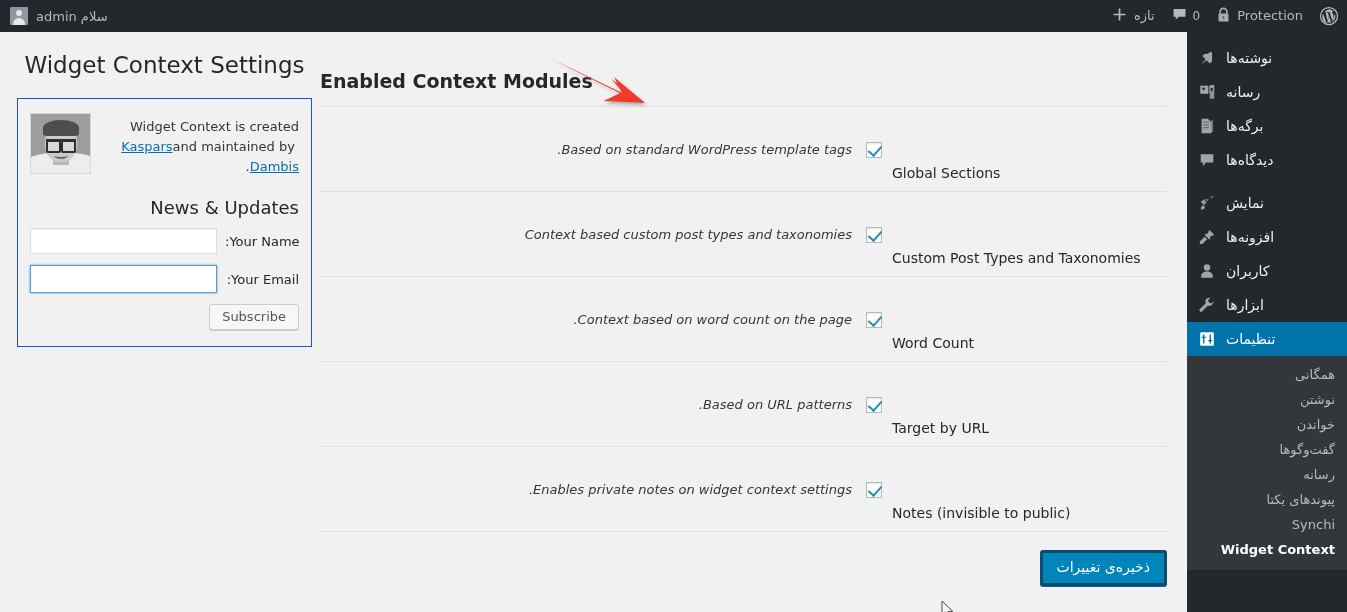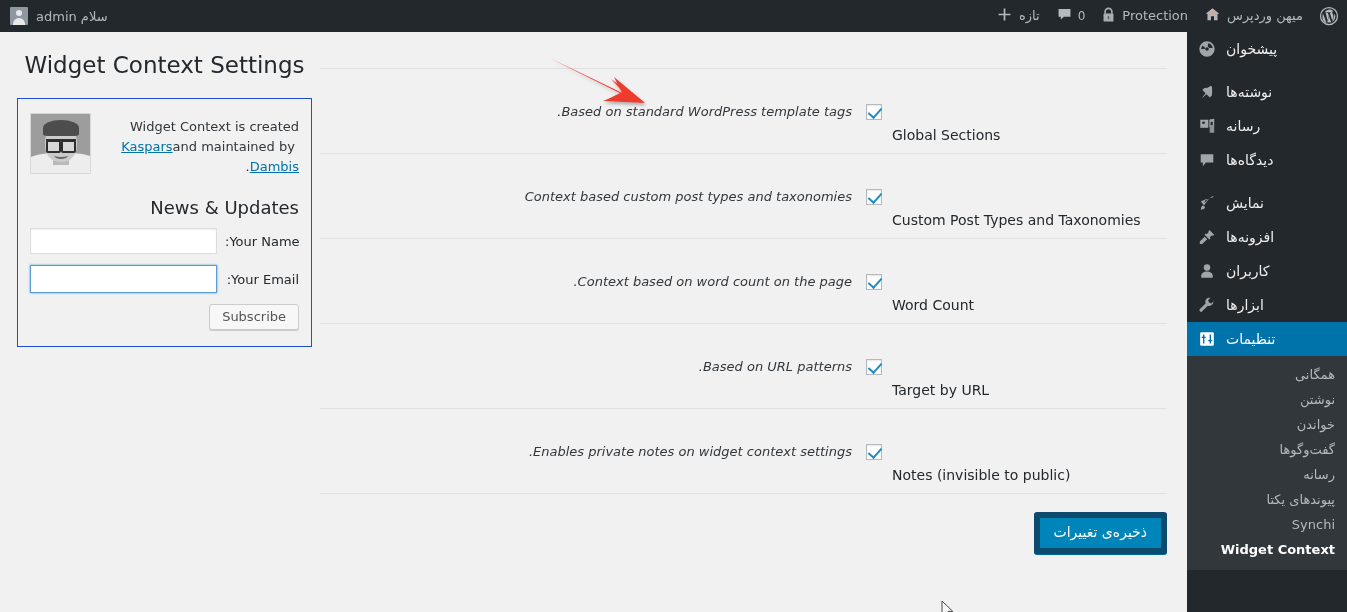--- a/index.html
+++ b/index.html
@@ -358,21 +358,21 @@
     border-width: 0 2px 2px 0;
     transform: rotate(42deg);
   }
   .submit-row {
     padding: 18px 0 0 0;
     display: flex;
     justify-content: flex-start;
   }
   .btn-primary {
     background: #0085ba;
-    border: 6px solid #0c4a6e;
+    border: 3px solid #0c4a6e;
     color: #fff;
     font-size: 14px;
     padding: 6px 14px 7px 14px;
     border-radius: 3px;
     box-shadow: 0 1px 0 #006799;
     font-family: "DejaVu Sans", "Liberation Sans", sans-serif;
     cursor: pointer;
     line-height: 17px;
   }
 
@@ -403,29 +403,20 @@
 
     <div class="ab-group ab-right">
 
       <div class="ab-item wp-logo" title="WordPress">
         <svg width="20" height="20" viewBox="0 0 24 24" aria-hidden="true">
           <circle cx="12" cy="12" r="10.2" fill="none" stroke="#b4b9be" stroke-width="1.5"></circle>
           <path d="M4.2 12c0-1.1.2-2.2.6-3.1l4.3 11.8A7.9 7.9 0 0 1 4.2 12zm7.8 7.8c-.8 0-1.5-.1-2.2-.3l2.3-6.8 2.4 6.6v.1c-.8.3-1.6.4-2.5.4zm1.1-11.5c.5 0 .9-.1.9-.1.4 0 .4-.7-.1-.6 0 0-1.3.1-2.1.1-.8 0-2.1-.1-2.1-.1-.4 0-.5.6 0 .6 0 0 .4.1.9.1l1.3 3.6-1.9 5.6L8.1 8.3c.5 0 .9-.1.9-.1.4 0 .4-.7-.1-.6 0 0-1.3.1-2.1.1h-.5A7.8 7.8 0 0 1 12 4.2c2 0 3.9.8 5.3 2.1h-.1c-.8 0-1.4.7-1.4 1.5 0 .7.4 1.3.8 1.9.3.6.7 1.3.7 2.3 0 .7-.3 1.6-.6 2.7l-.8 2.7-2.8-8.8zm2.6 10.9l2.4-6.8c.4-1.1.6-2 .6-2.8 0-.3 0-.6-.1-.8a7.8 7.8 0 0 1-2.9 10.4z" fill="#b4b9be"></path>
         </svg>
       </div>
 
-      <div class="ab-item">
-        <span class="lbl">میهن وردپرس</span>
-        <span>
-          <svg width="17" height="17" viewBox="0 0 20 20" aria-hidden="true">
-            <path d="M10 2.5 2 9.2h2.1v7.6h4.1v-4.6h3.6v4.6h4.1V9.2H18L10 2.5z" fill="#b4b9be"></path>
-            <path d="M10 4.6 5.2 8.7v6.5h1.6v-4.6h6.4v4.6h1.6V8.7L10 4.6z" fill="#d9a38a" opacity="0.55"></path>
-          </svg>
-        </span>
-      </div>
 
       <div class="ab-item">
         <span class="lbl">Protection</span>
         <span>
           <svg width="15" height="16" viewBox="0 0 16 18" aria-hidden="true">
             <path d="M4.2 7.5V5.3a3.8 3.8 0 0 1 7.6 0v2.2" fill="none" stroke="#a8adb2" stroke-width="1.8"></path>
             <rect x="2.4" y="7.4" width="11.2" height="9" rx="1" fill="#a8adb2"></rect>
             <rect x="7.2" y="10.2" width="1.6" height="3.6" fill="#5d6165"></rect>
           </svg>
         </span>
@@ -453,46 +444,48 @@
     <div class="ab-spacer"></div>
 
     <div id="ab-user">
       <span class="greet">سلام admin</span>
       <span class="avatar-sm"></span>
     </div>
   </div>
 
   <div id="adminmenu">
     <div id="menu-items">
-        <div class="menu-item">
-          <span class="mi-icon">
-            <svg width="18" height="18" viewBox="0 0 20 20">
-              <path fill="currentColor" d="M10 1.5A8.5 8.5 0 1 0 18.5 10 8.5 8.5 0 0 0 10 1.5zm0 2a6.5 6.5 0 0 1 6.4 5.4H12.6A3 3 0 0 0 11 7.5V3.6a6.3 6.3 0 0 1-1 0zM5.3 6.1l2.6 2.7a3 3 0 0 0-.5 1.2H3.6a6.4 6.4 0 0 1 1.7-3.9zM10 12a2 2 0 1 1 2-2 2 2 0 0 1-2 2z"></path>
-            </svg>
-          </span>
-          <span class="mi-label">پیشخوان</span>
-        </div>
         <div class="menu-item spacer-top">
           <span class="mi-icon">
             <svg width="18" height="18" viewBox="0 0 20 20">
               <path fill="currentColor" d="M15.6 4.4 14.2 3l-3.5 2.3-3.6.3-2.3 2.3 3.6 3.6-4.5 5.6 5.6-4.5 3.6 3.6 2.3-2.3.3-3.6z"></path>
             </svg>
           </span>
           <span class="mi-label">نوشته‌ها</span>
         </div>
         <div class="menu-item">
           <span class="mi-icon">
             <svg width="18" height="18" viewBox="0 0 20 20">
               <path fill="currentColor" d="M2.5 3h9v9h-9z"></path>
               <circle cx="6.2" cy="6.4" r="1.5" fill="#23282d"></circle>
               <path fill="currentColor" d="M13 9h5v8.5h-5z" opacity=".85"></path>
               <path fill="currentColor" d="M12.6 2.8 18 2v7.4l-1.6.5V5.2l-2.4.4v5l-1.4.4z"></path>
             </svg>
           </span>
           <span class="mi-label">رسانه</span>
+        </div>
+        <div class="menu-item">
+          <span class="mi-icon">
+            <svg width="18" height="18" viewBox="0 0 20 20">
+              <path fill="currentColor" d="M4 2h7l4 4v12H4z"></path>
+              <path fill="#23282d" opacity=".45" d="M6 5h6v1.4H6zM6 8h6v1.4H6zM6 11h6v1.4H6z"></path>
+              <path fill="currentColor" opacity=".6" d="M14.4 3.4h2.4v13.2h-2.4z"></path>
+            </svg>
+          </span>
+          <span class="mi-label">برگه‌ها</span>
         </div>
         <div class="menu-item">
           <span class="mi-icon">
             <svg width="18" height="18" viewBox="0 0 20 20">
               <path fill="currentColor" d="M3 3.5h14v9.4H8.8L5.4 17v-4.1H3z"></path>
             </svg>
           </span>
           <span class="mi-label">دیدگاه‌ها</span>
         </div>
         <div class="menu-item spacer-top">
@@ -590,20 +583,21 @@
           <input type="email" class="focused" placeholder="" style="">
         </div>
 
         <div class="subscribe-row">
           <button class="btn-secondary">Subscribe</button>
         </div>
       </div>
     </div>
 
     <div id="formarea">
+      <h2 class="section-title">Enabled Context Modules</h2>
 
       <table class="form-table">
         <tbody id="modules-body">
             <tr>
               <th>
                 <span class="thwrap">
                   <span class="modname">Global Sections</span>
                 </span>
               </th>
               <td class="cbcell"><span class="wpcheck checked"></span></td>

